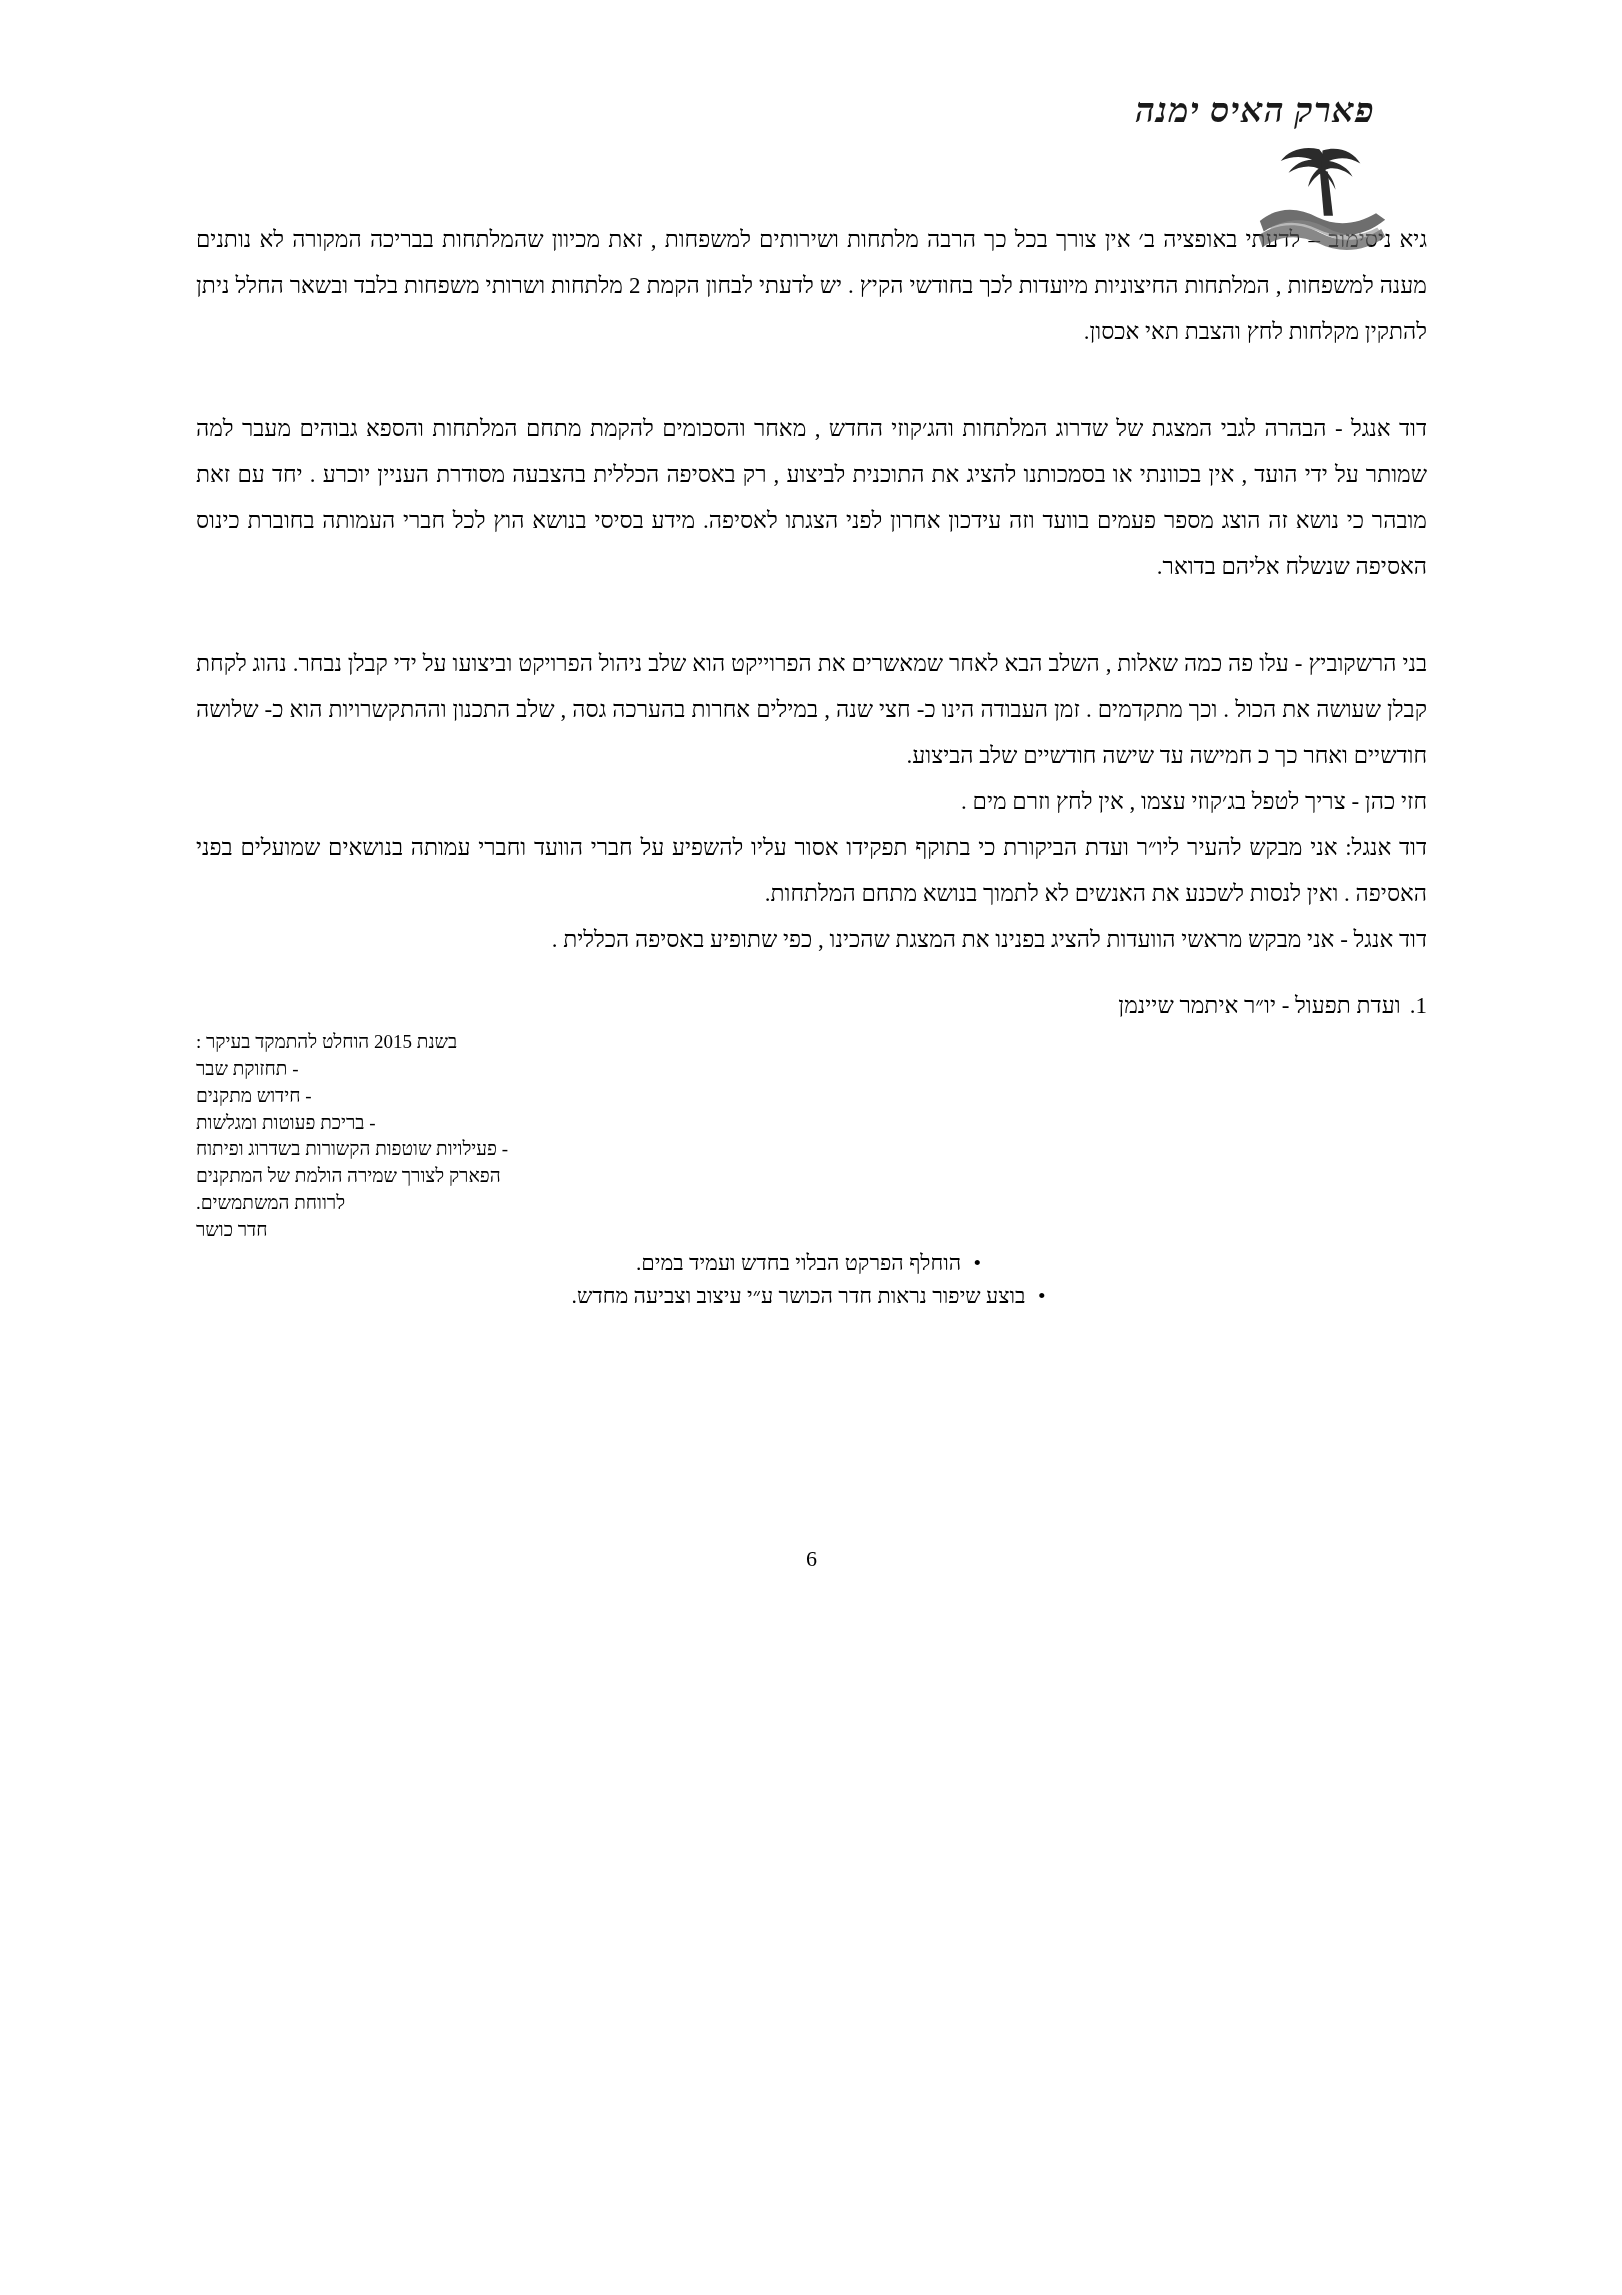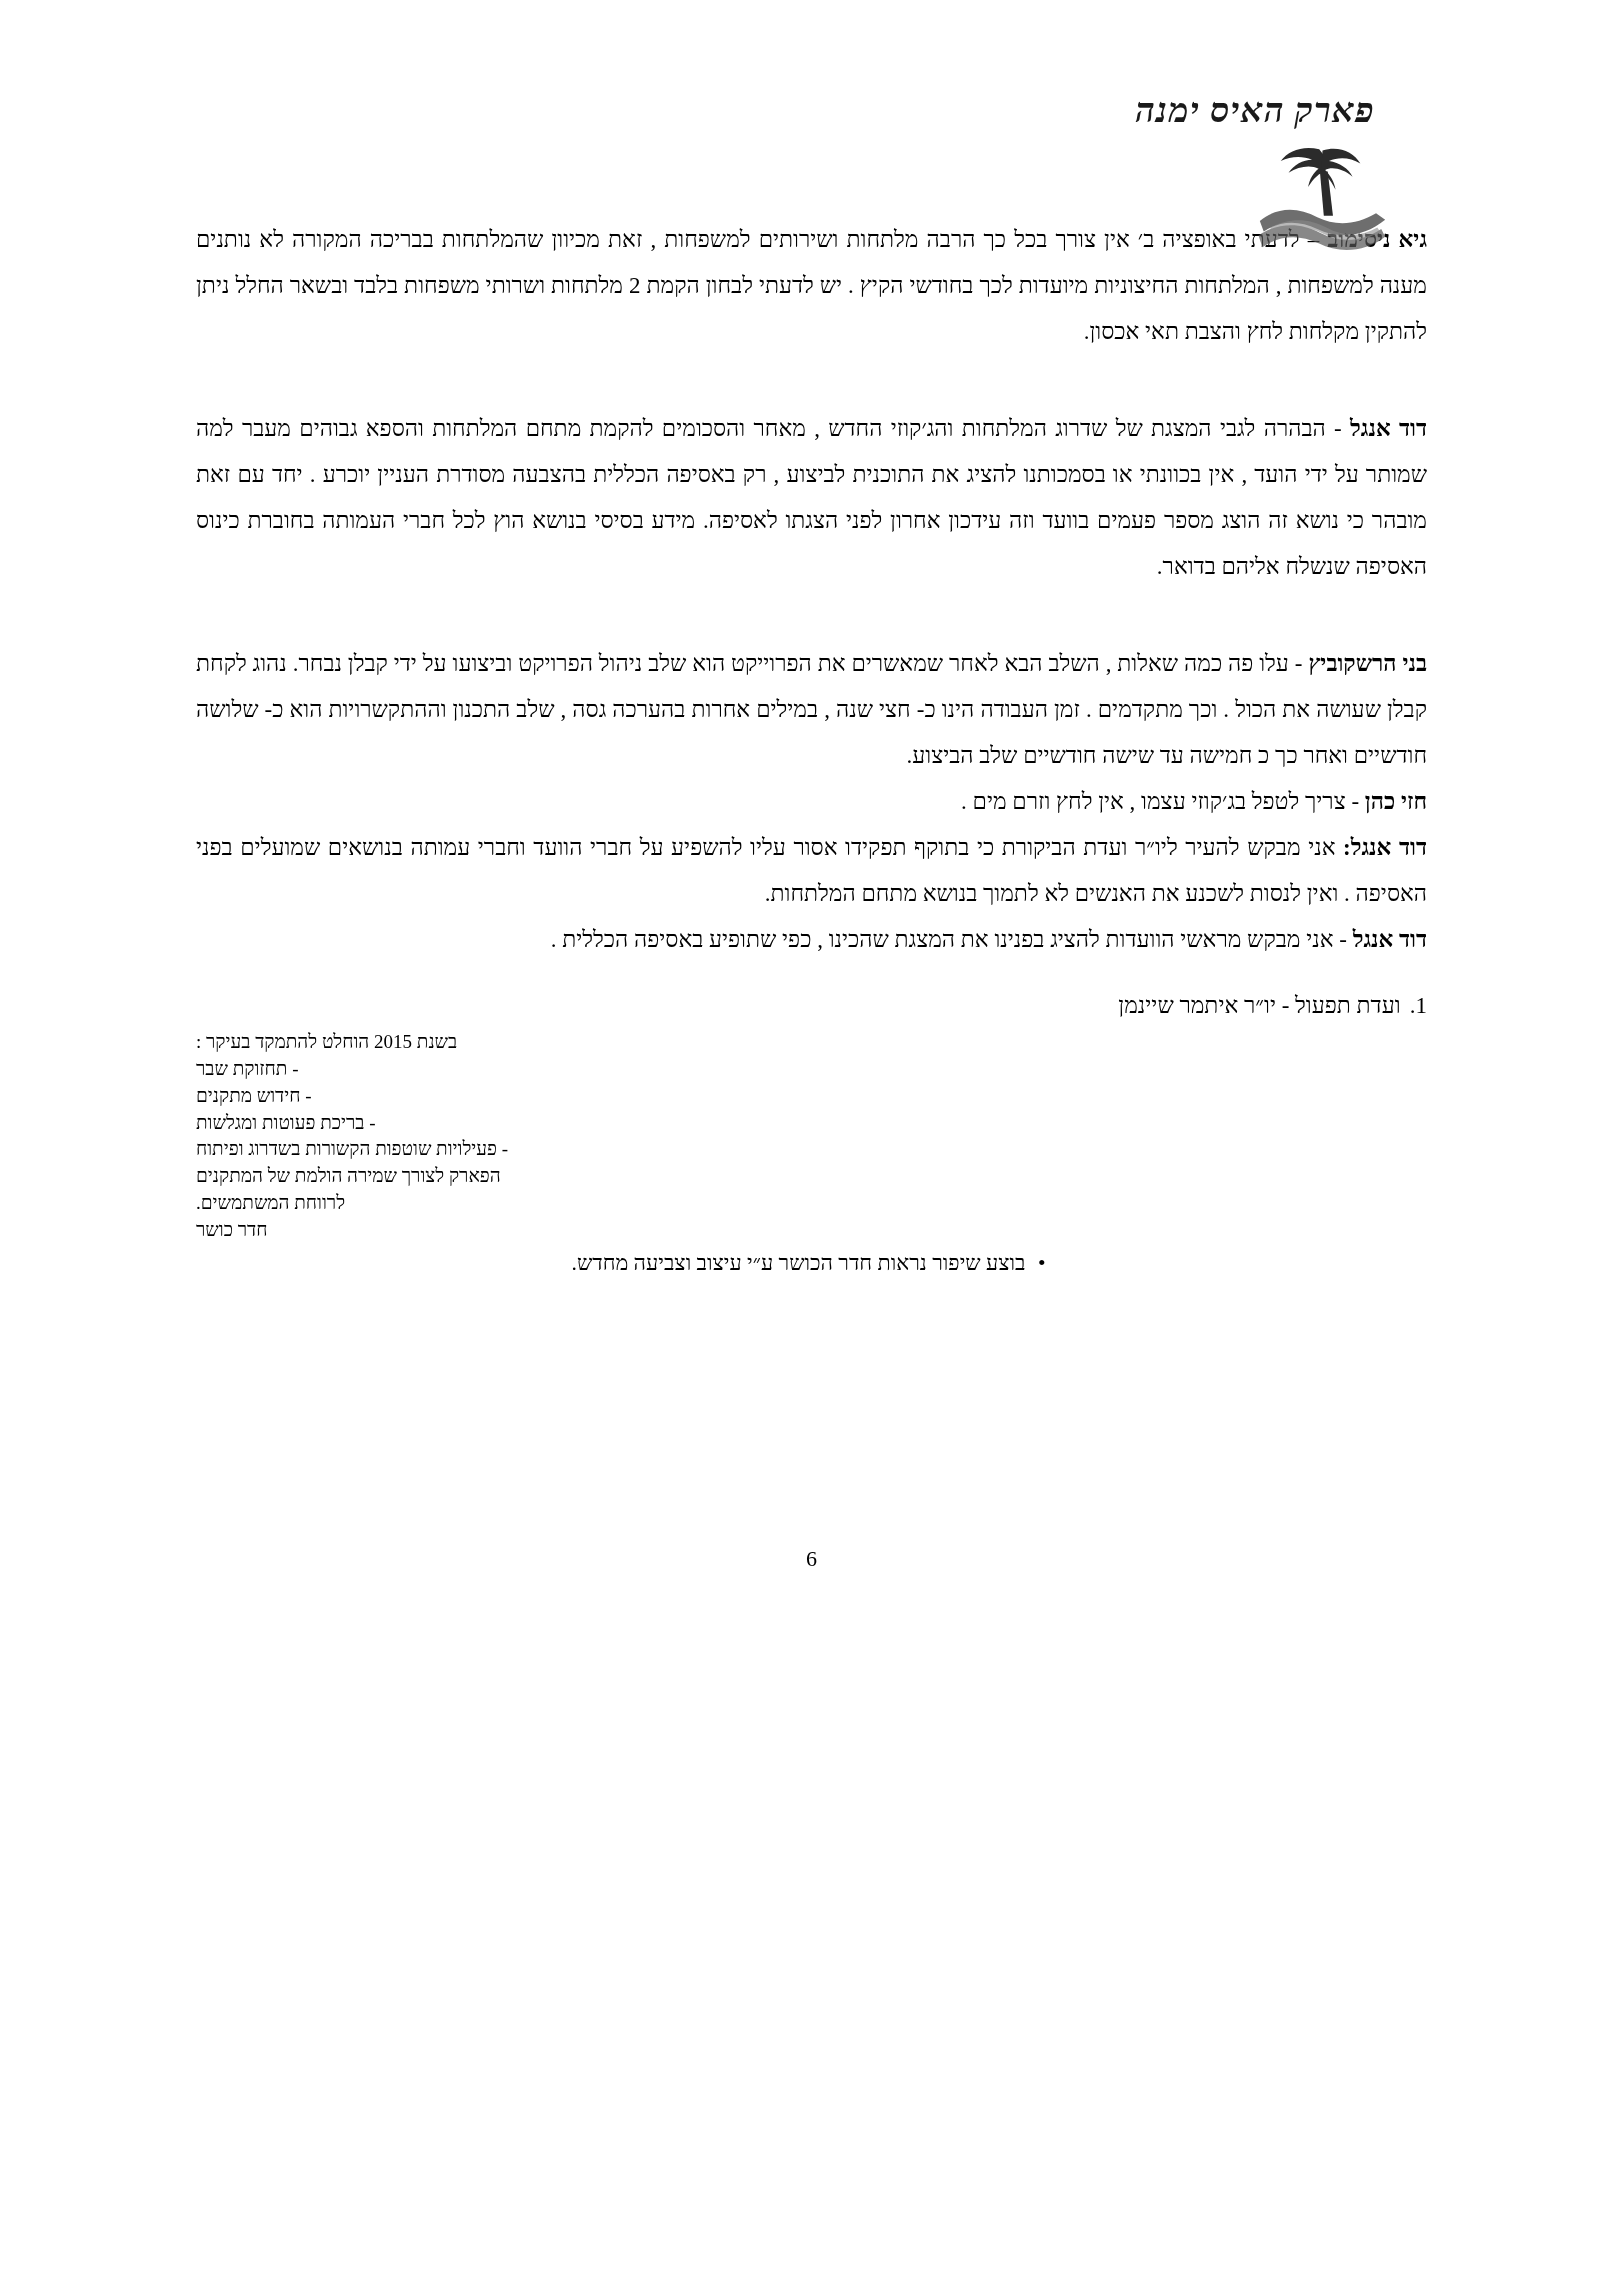--- a/index.html
+++ b/index.html
@@ -58,21 +58,21 @@
     line-height: 2.0;
     margin-top: -26px;
   }
   p.para {
     margin: 0 0 0 0;
     text-align: justify;
     text-justify: inter-word;
   }
   .gap-lg { height: 51px; }
   .speaker {
-    font-weight: bold;
+    font-weight: normal;
   }
 
   
   .num-list {
     direction: rtl;
     margin: 19.6px 0 0 0;
     padding: 0;
     list-style: none;
   }
   .num-list li {
@@ -194,20 +194,23 @@
       <div>- חידוש מתקנים</div>
       <div>- בריכת פעוטות ומגלשות</div>
       <div>- פעילויות שוטפות הקשורות בשדרוג ופיתוח</div>
       <div>הפארק לצורך שמירה הולמת של המתקנים</div>
       <div>לרווחת המשתמשים.</div>
       <div>חדר כושר</div>
     </div>
 
     <ul class="bullets">
       <li>
+        <span class="bt"><span class="bullet-dot">•</span><span>הוחלף הפרקט הבלוי בחדש ועמיד במים.</span></span>
+      </li>
+      <li>
         <span class="bt"><span class="bullet-dot">•</span><span>בוצע שיפור נראות חדר הכושר ע״י עיצוב וצביעה מחדש.</span></span>
       </li>
     </ul>
 
   </div>
 
   <div class="page-number">6</div>
 </div>
 
 

